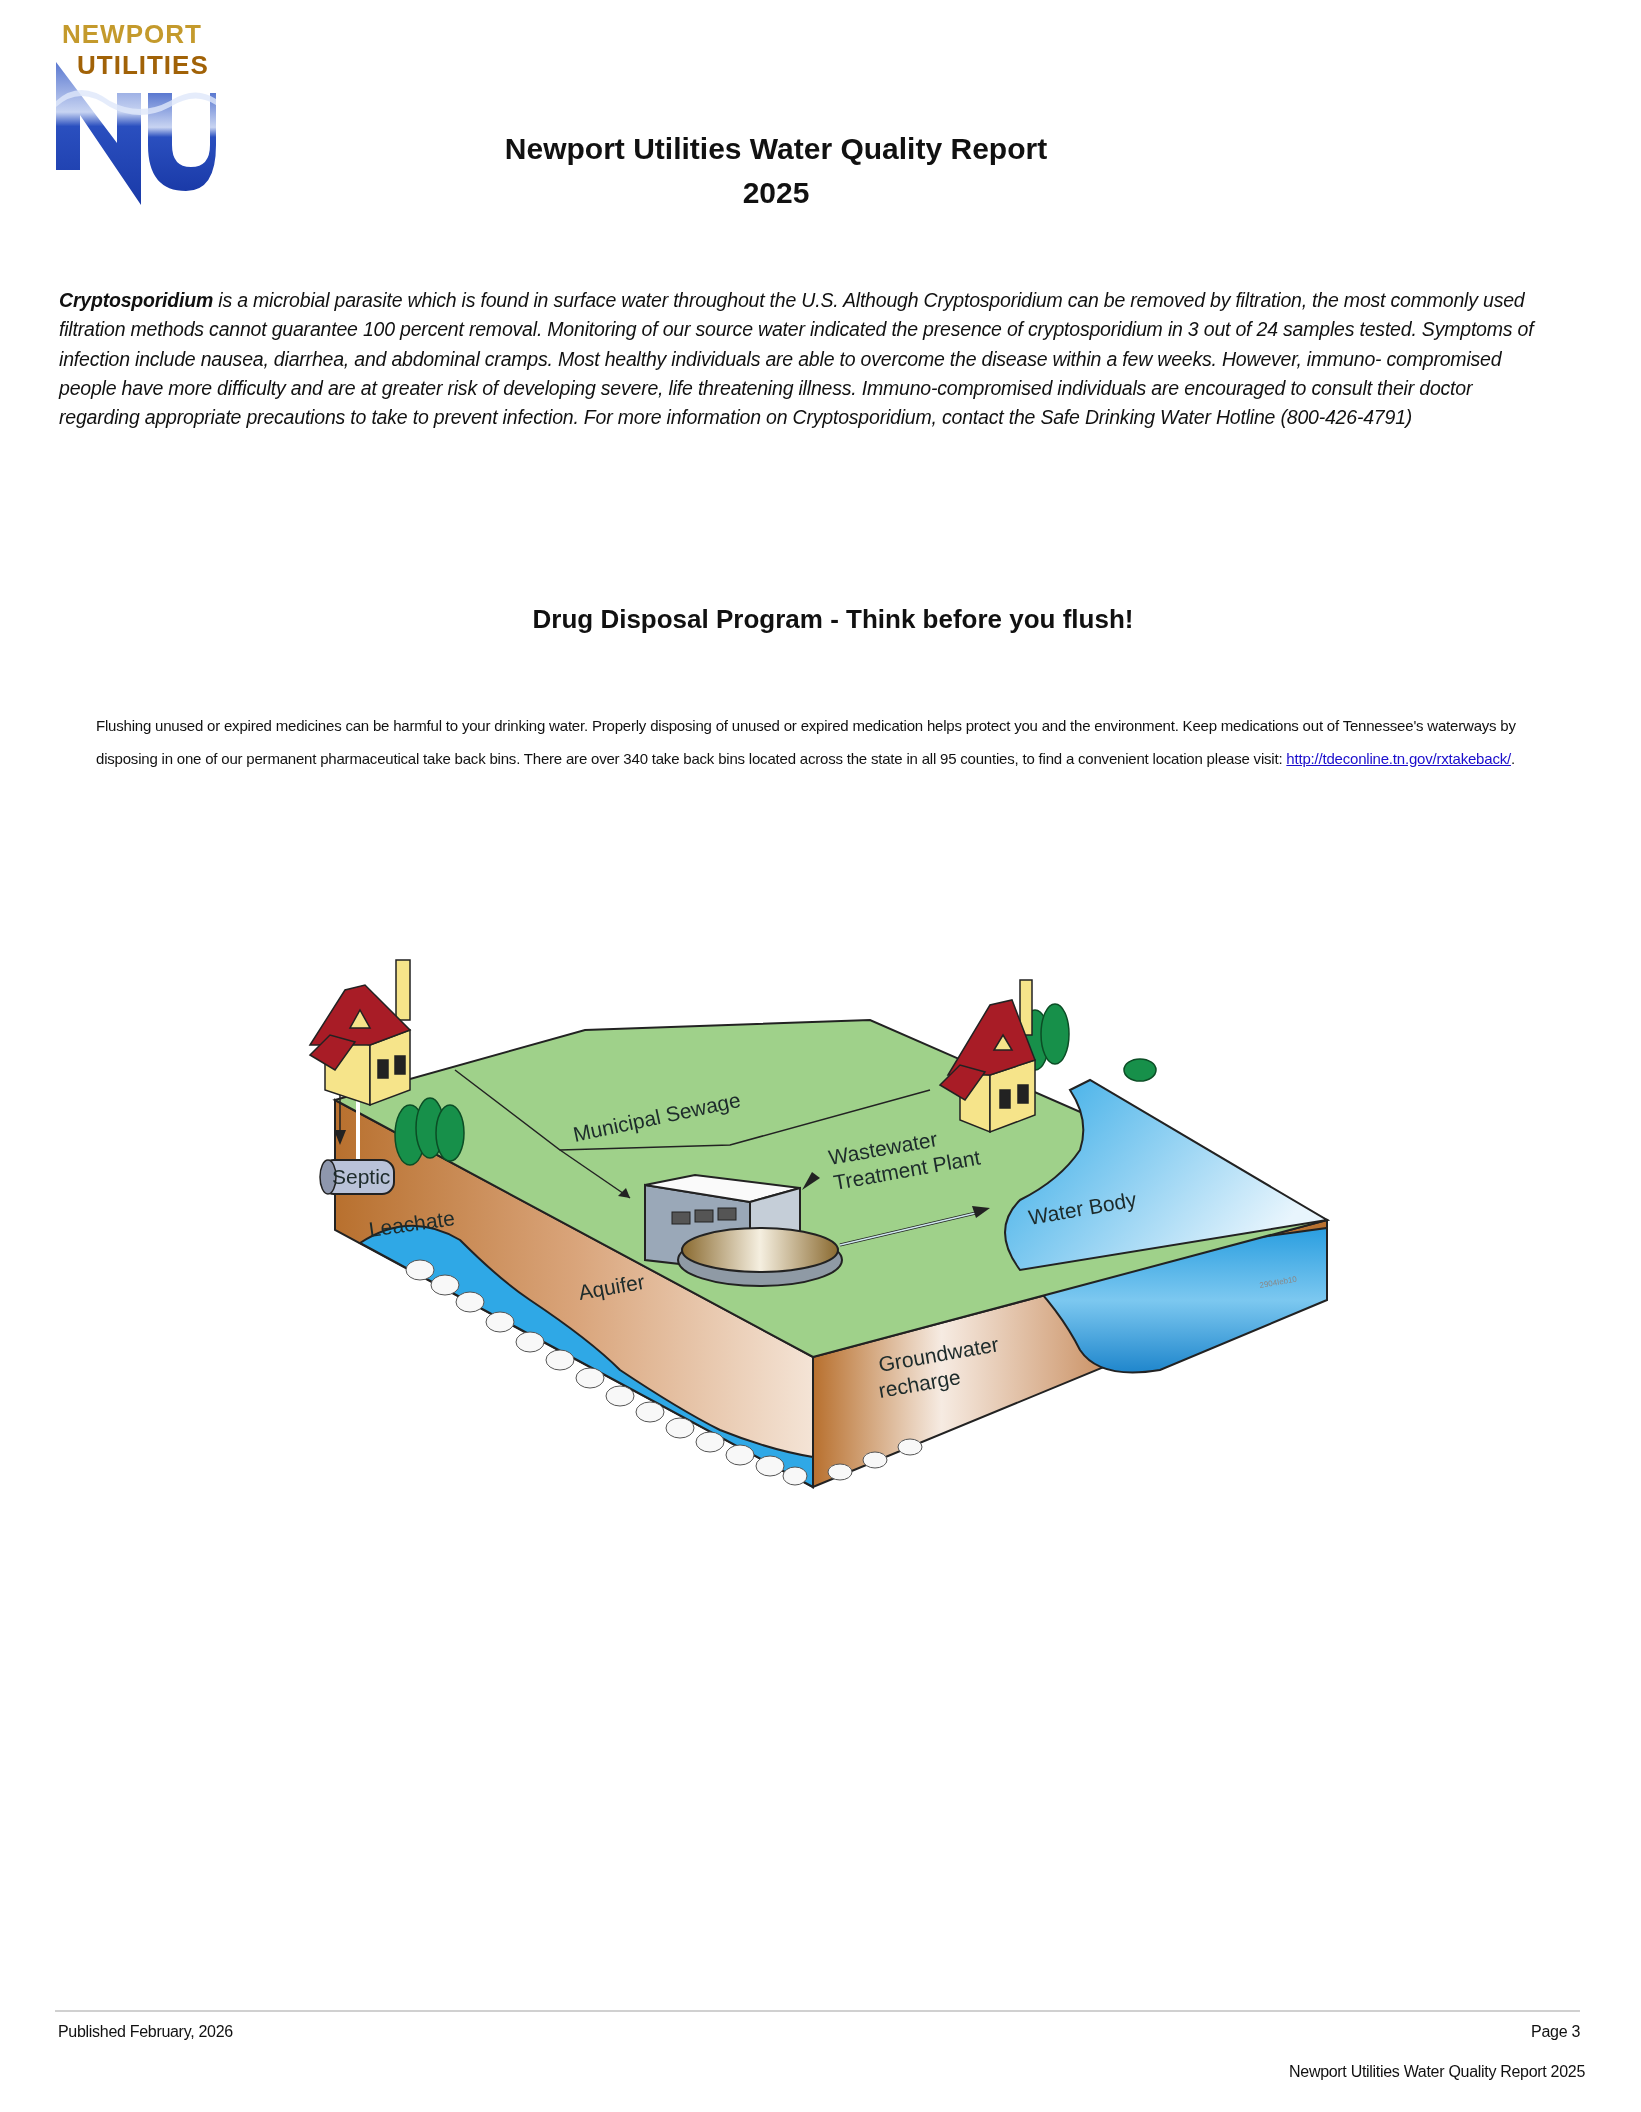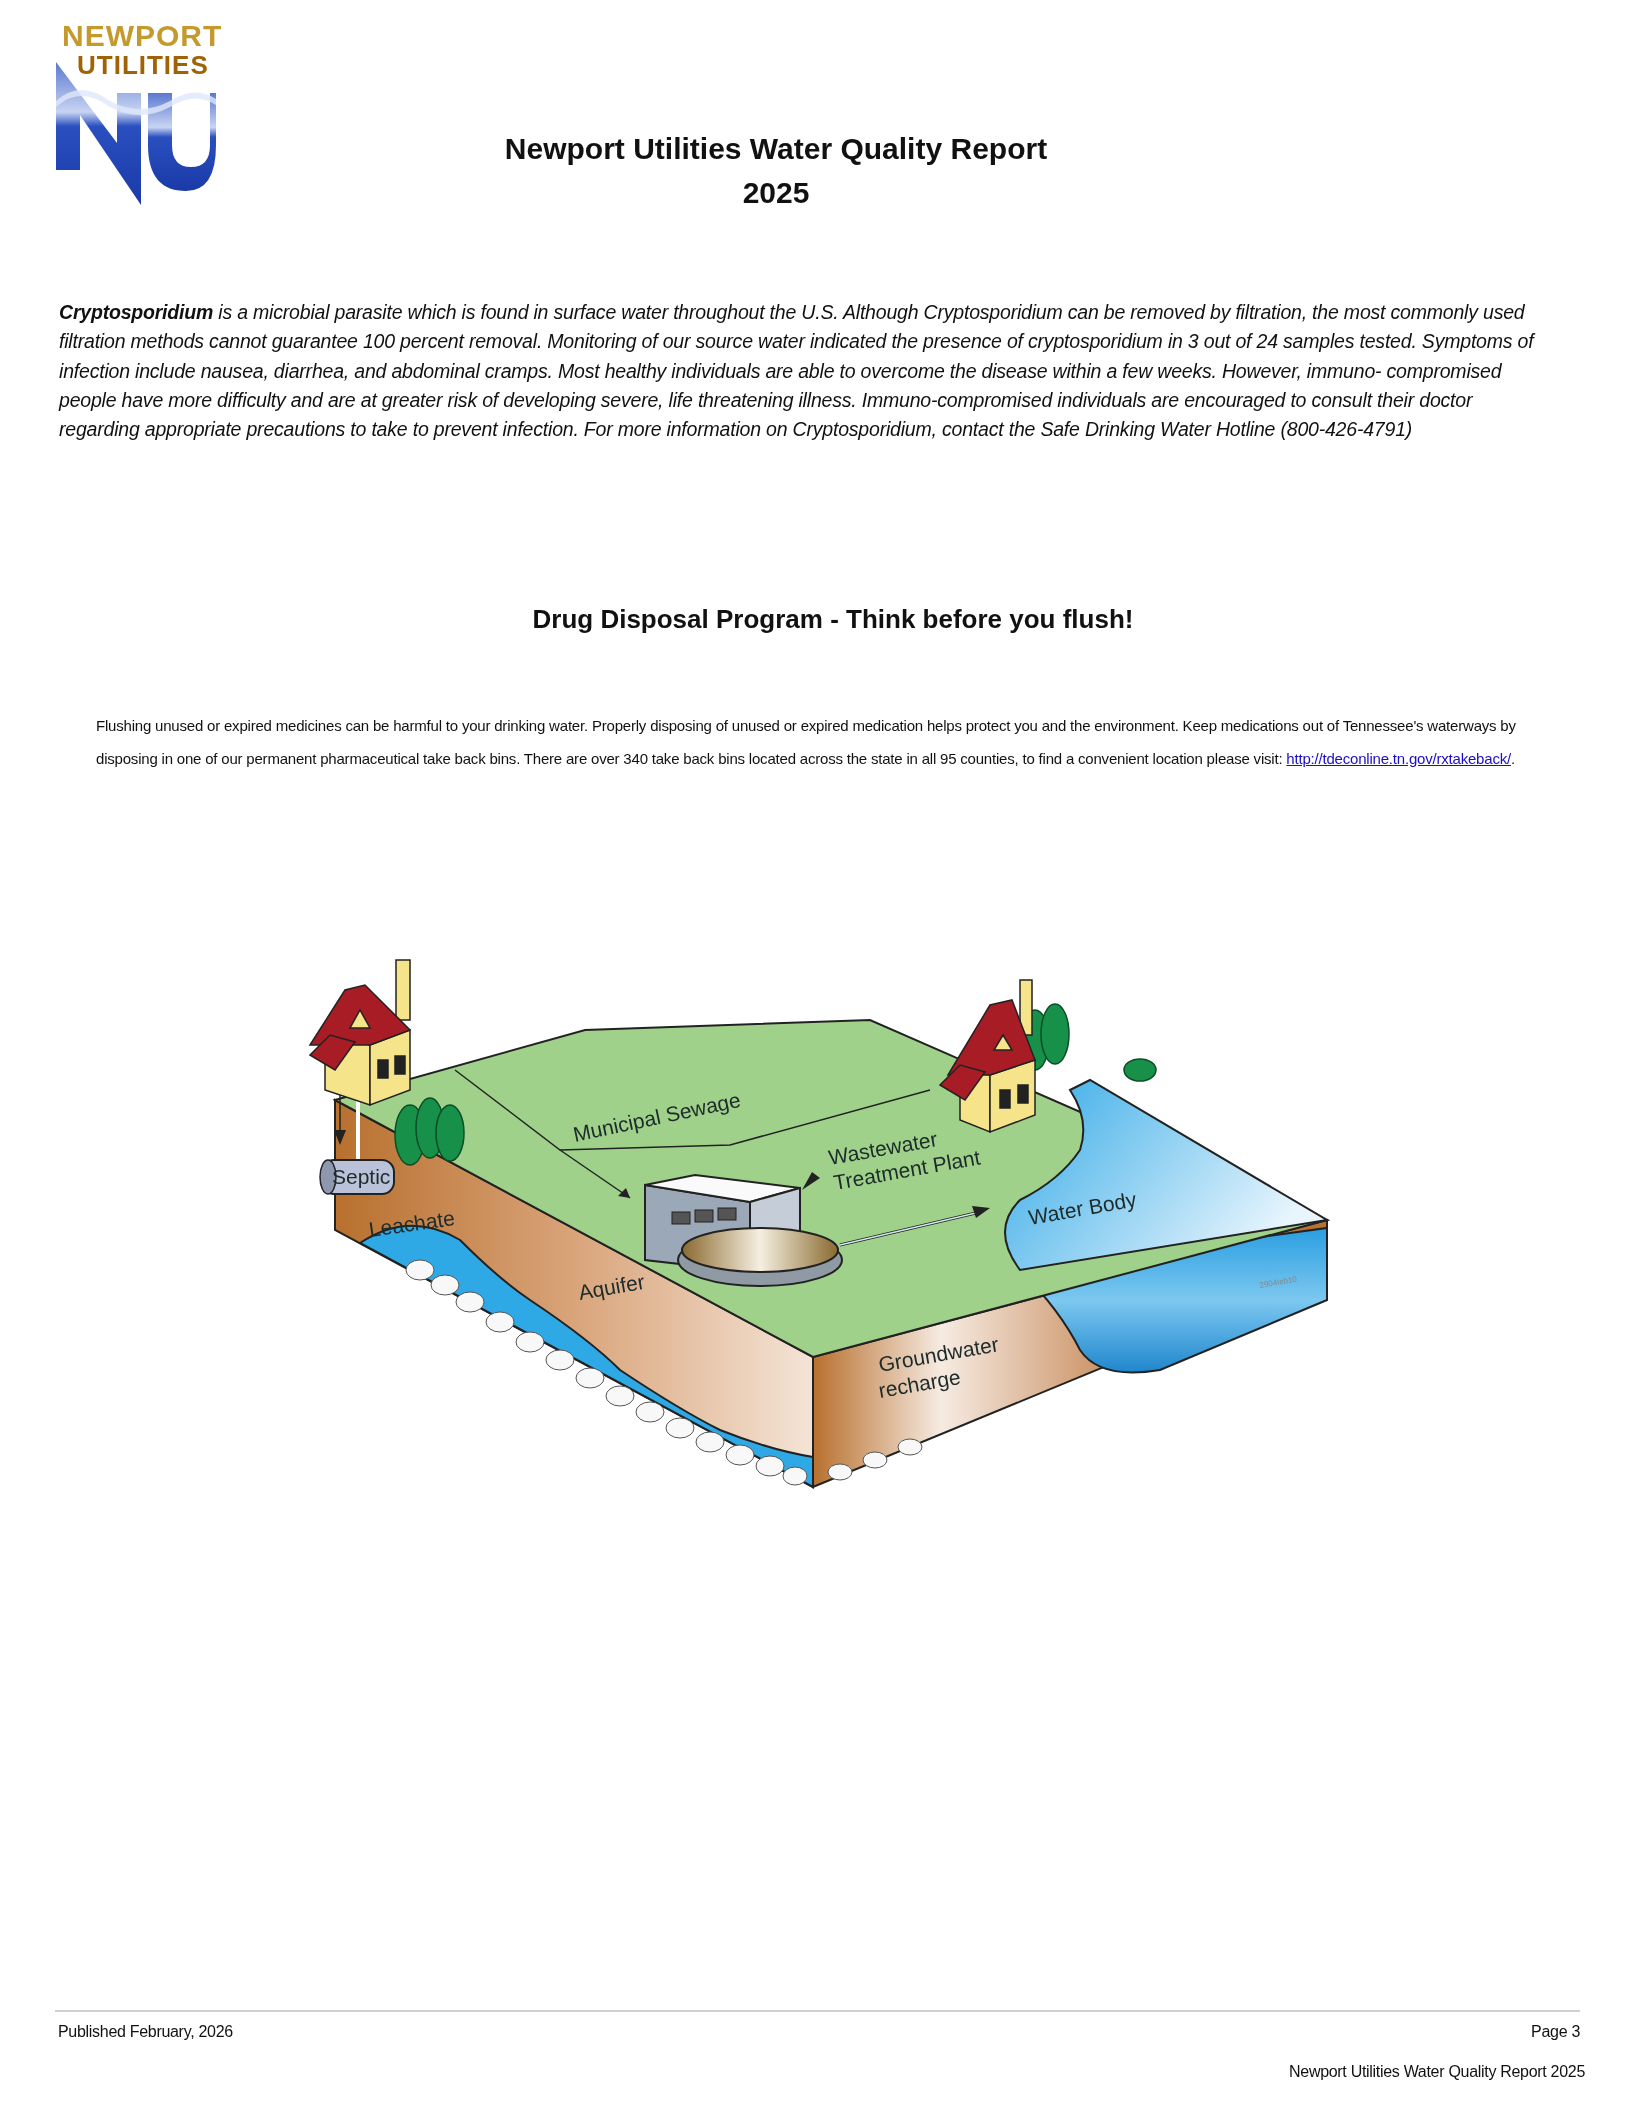--- a/index.html
+++ b/index.html
@@ -1,21 +1,21 @@
 <!DOCTYPE html>
 <html><head>
 <meta charset="utf-8">
 <style>
   html, body { margin: 0; padding: 0; background: #ffffff; }
   body { width: 1641px; height: 2112px; position: relative; overflow: hidden;
          font-family: "Liberation Sans", "DejaVu Sans", sans-serif; color: #111; }
   .abs { position: absolute; }
   .logo-text { font-family: "Liberation Sans", sans-serif; font-weight: bold; letter-spacing: 1px; }
   .title { left: 0; width: 1552px; text-align: center; font-weight: bold; font-size: 30px; line-height: 44px; top: 127px; }
-  .crypto { left: 59px; top: 286px; width: 1490px; font-size: 19.5px; line-height: 29.3px; font-style: italic; letter-spacing: -0.2px; margin-top: 12px; }
+  .crypto { left: 59px; top: 286px; width: 1490px; font-size: 19.5px; line-height: 29.3px; font-style: italic; letter-spacing: -0.2px; }
   .crypto b { font-weight: bold; }
   .sec-title { left: 0; width: 1666px; text-align: center; top: 604px; font-size: 26px; font-weight: bold; }
   .drug { left: 96px; top: 710px; width: 1480px; font-size: 15px; line-height: 32.5px; letter-spacing: -0.2px; }
   .drug a { color: #1a0dcc; text-decoration: underline; }
   .diagram { left: 300px; top: 950px; width: 1060px; height: 560px; }
   .footer-rule { left: 55px; top: 2010px; width: 1525px; height: 2px; background: #d0d0d0; }
   .footer { top: 2023px; font-size: 16px; letter-spacing: -0.3px; }
   .footer-left { left: 58px; }
   .footer-center { left: 0; width: 1585px; text-align: right; margin-top: 40px; }
   .footer-right { left: 1500px; width: 80px; text-align: right; }
@@ -34,21 +34,21 @@
         <stop offset="1" stop-color="#1a3aa8"></stop>
       </linearGradient>
     </defs>
 
     <polygon points="6,47 6,155 30,155 30,100 91,190 91,78 67,78 67,128 6,47" fill="url(#nuBlue)"></polygon>
 
     <path d="M98,78 L122,78 L122,130 Q122,152 141,152 Q160,152 160,130 L160,78 L166,78 L166,130 Q166,176 136,176 Q98,176 98,130 Z" fill="url(#nuBlue)"></path>
 
     <path d="M6,92 Q30,70 60,92 Q90,108 120,92 Q145,76 166,90 L166,84 Q145,70 120,86 Q90,102 60,86 Q30,64 6,86 Z" fill="#dfe7fa" opacity="0.8"></path>
   </svg>
-  <div class="abs logo-text" style="left:12px;top:4px;font-size:30px;color:#c49a2c;">NEWPORT</div>
+  <div class="abs logo-text" style="left:12px;top:4px;font-size:26px;color:#c49a2c;">NEWPORT</div>
   <div class="abs logo-text" style="left:27px;top:35px;font-size:26px;color:#a16207;">UTILITIES</div>
 </div>
 
 <div class="abs title">
   <div>Newport Utilities Water Quality Report</div>
   <div>2025</div>
 </div>
 
 <div class="abs crypto">
   <b>Cryptosporidium</b><span> is a microbial parasite which is found in surface water throughout the U.S. Although Cryptosporidium can be removed by filtration, the most commonly used filtration methods cannot guarantee 100 percent removal. Monitoring of our source water indicated the presence of cryptosporidium in 3 out of 24 samples tested. Symptoms of infection include nausea, diarrhea, and abdominal cramps. Most healthy individuals are able to overcome the disease within a few weeks. However, immuno- compromised people have more difficulty and are at greater risk of developing severe, life threatening illness. Immuno-compromised individuals are encouraged to consult their doctor regarding appropriate precautions to take to prevent infection. For more information on Cryptosporidium, contact the Safe Drinking Water Hotline (800-426-4791)</span>

